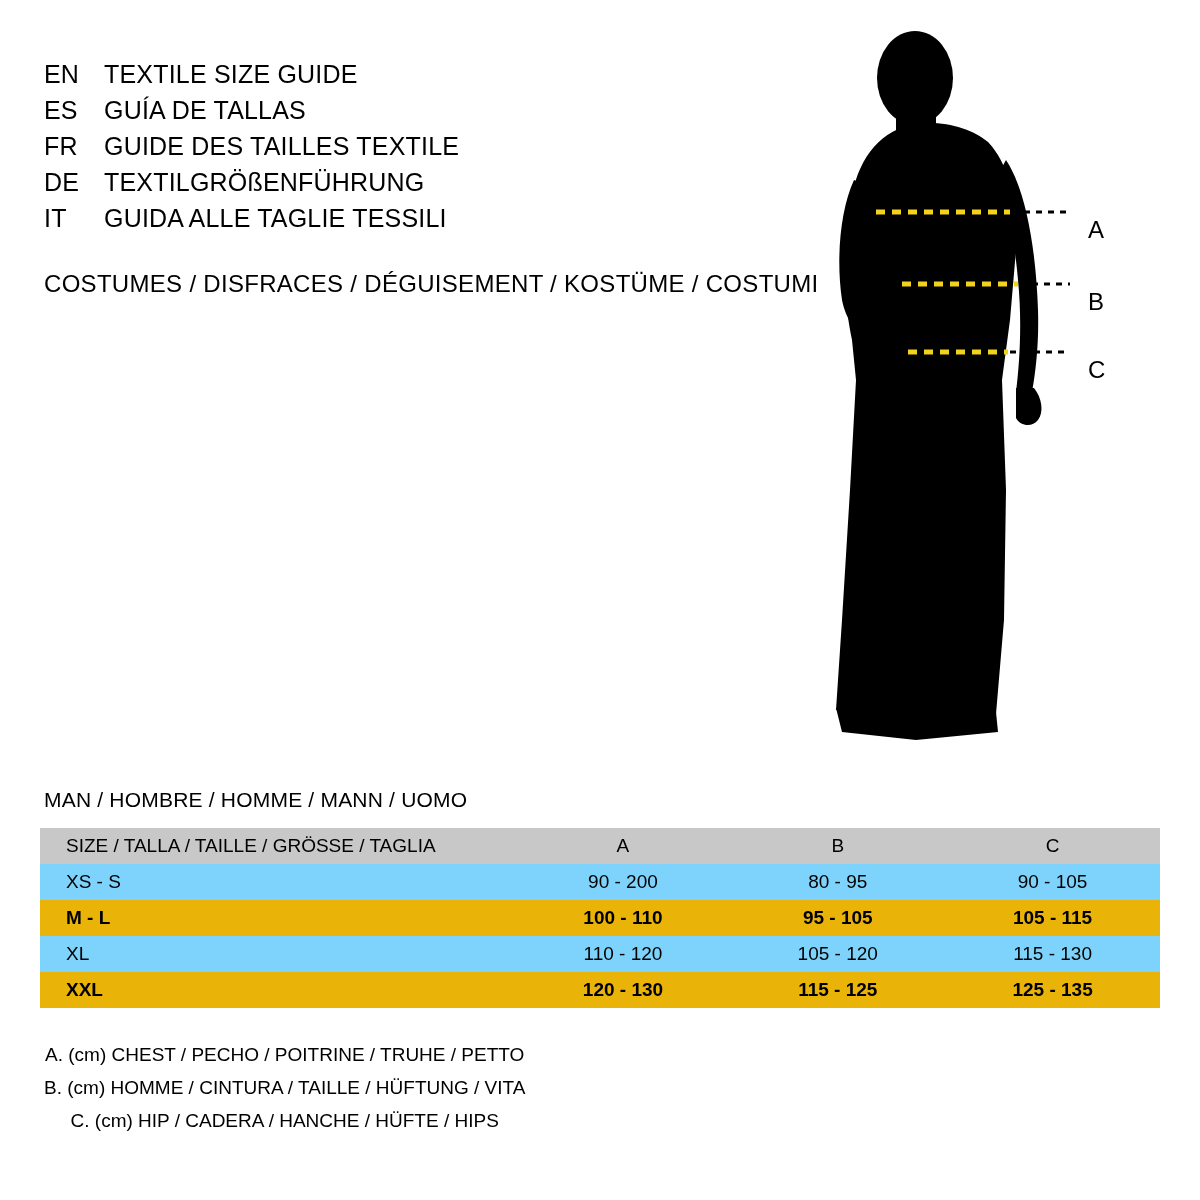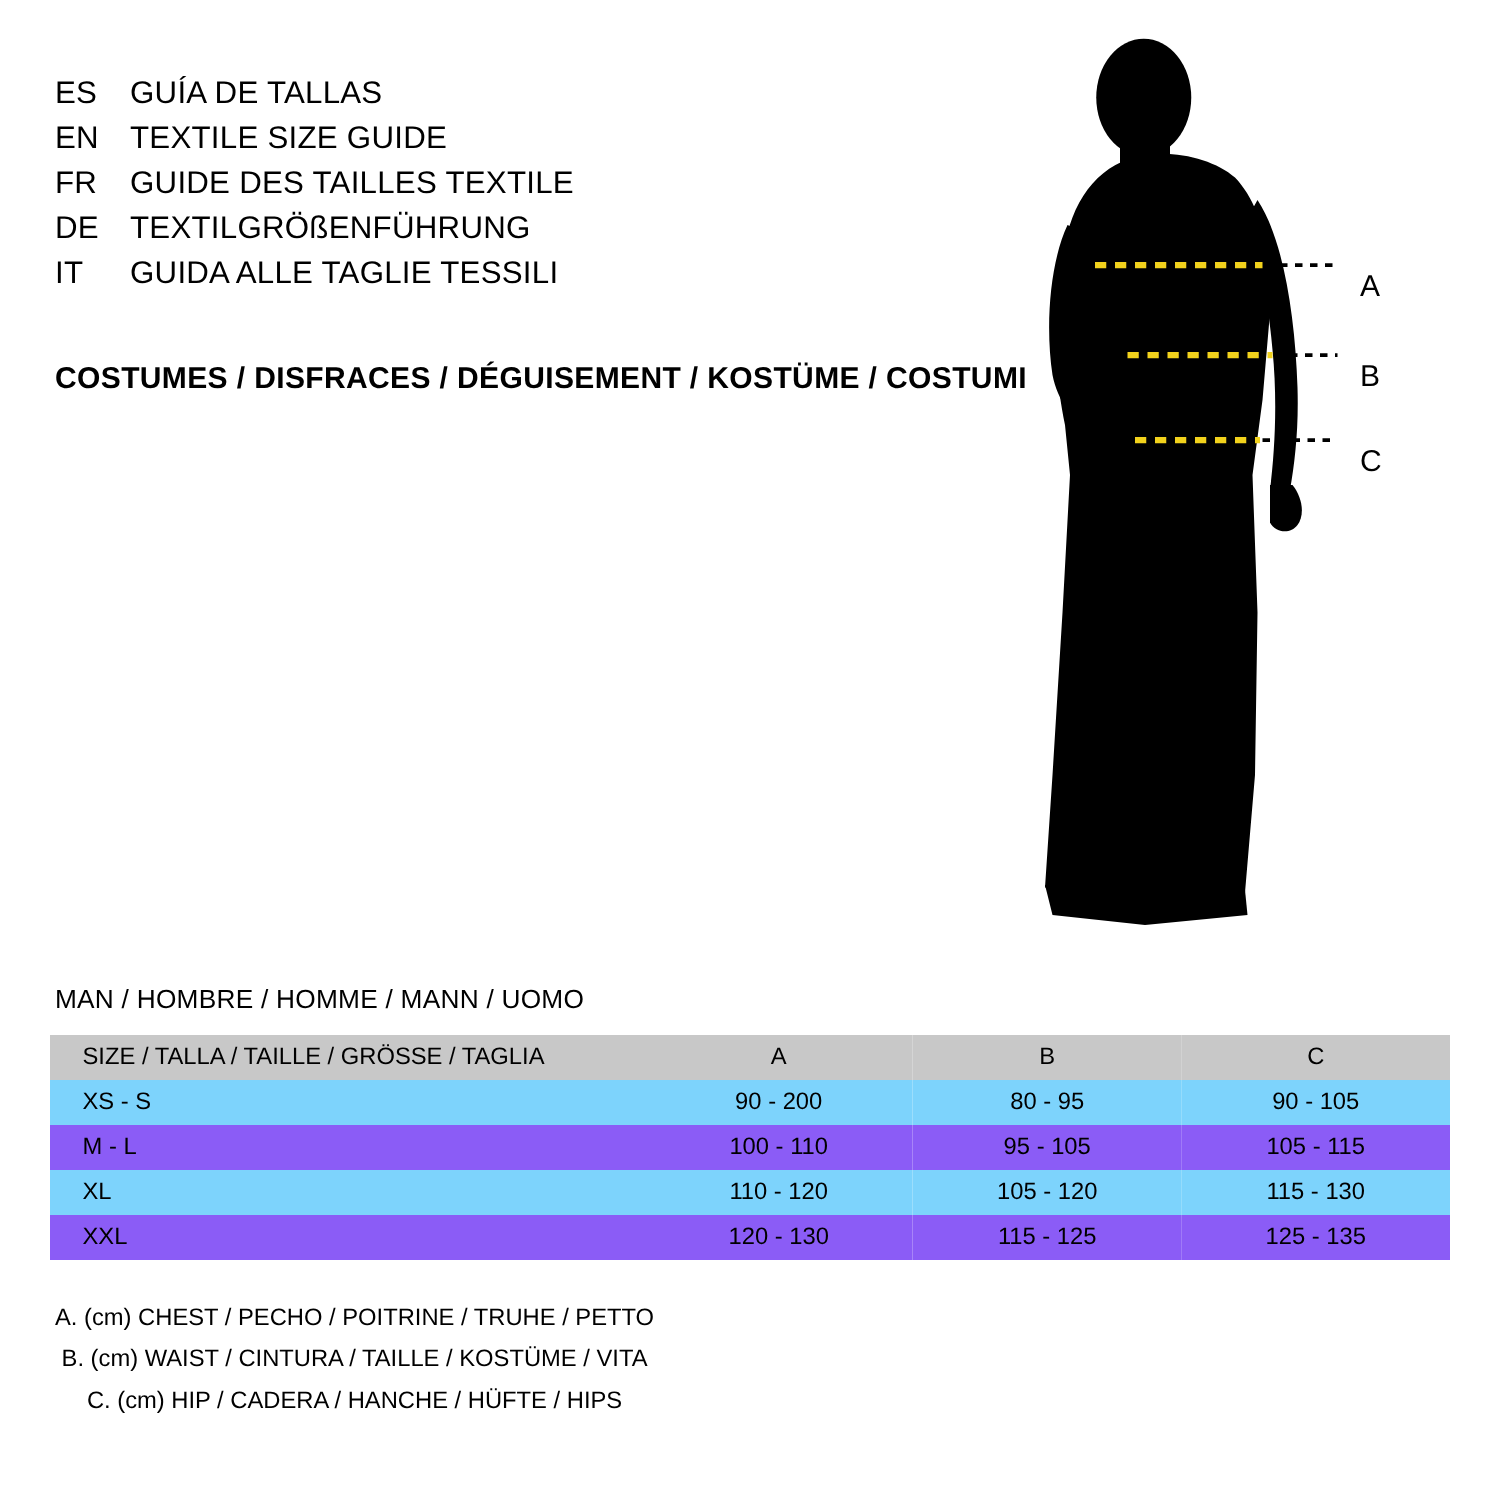--- a/index.html
+++ b/index.html
@@ -40,23 +40,22 @@
     flex: 0 0 60px;
   }
   .lang-text {
     flex: 1 1 auto;
   }
   .costumes-line {
     position: absolute;
     left: 44px;
     top: 270px;
     font-size: 24px;
-    font-weight: bold;
+    font-weight: normal;
     letter-spacing: 0.3px;
-    margin-top: 19px;
   }
 
   
   .figure-wrap {
     position: absolute;
     left: 820px;
     top: 20px;
     width: 340px;
     height: 730px;
   }
@@ -106,46 +105,47 @@
     width: 460px;
   }
   table.size-table td.col-val,
   table.size-table th.col-val {
     width: 220px;
   }
   table.size-table tbody tr.odd td {
     background: #7dd3fc;
   }
   table.size-table tbody tr.even td {
-    background: #8b5cf6;
+    background: #eab308;
+    font-weight: bold;
   }
 
   
   .legend {
     position: absolute;
     left: 44px;
     top: 1038px;
     font-size: 19px;
     line-height: 33px;
     text-align: center;
   }
 </style>
 </head>
 <body>
 
 <div class="page">
 
   <div class="lang-block">
     <div class="lang-row">
+      <span class="lang-code">EN</span>
+      <span class="lang-text">TEXTILE SIZE GUIDE</span>
+    </div>
+    <div class="lang-row">
       <span class="lang-code">ES</span>
       <span class="lang-text">GUÍA DE TALLAS</span>
-    </div>
-    <div class="lang-row">
-      <span class="lang-code">EN</span>
-      <span class="lang-text">TEXTILE SIZE GUIDE</span>
     </div>
     <div class="lang-row">
       <span class="lang-code">FR</span>
       <span class="lang-text">GUIDE DES TAILLES TEXTILE</span>
     </div>
     <div class="lang-row">
       <span class="lang-code">DE</span>
       <span class="lang-text">TEXTILGRÖßENFÜHRUNG</span>
     </div>
     <div class="lang-row">
@@ -248,17 +248,17 @@
         <td class="col-size">XXL</td>
         <td class="col-val">120 - 130</td>
         <td class="col-val">115 - 125</td>
         <td class="col-val">125 - 135</td>
       </tr>
     </tbody>
   </table>
 
   <div class="legend">
     <div>A. (cm) CHEST / PECHO / POITRINE / TRUHE / PETTO</div>
-    <div>B. (cm) WAIST / CINTURA / TAILLE / KOSTÜME / VITA</div>
+    <div>B. (cm) HOMME / CINTURA / TAILLE / HÜFTUNG / VITA</div>
     <div>C. (cm) HIP / CADERA / HANCHE / HÜFTE / HIPS</div>
   </div>
 
 </div>
 
 </body></html>

